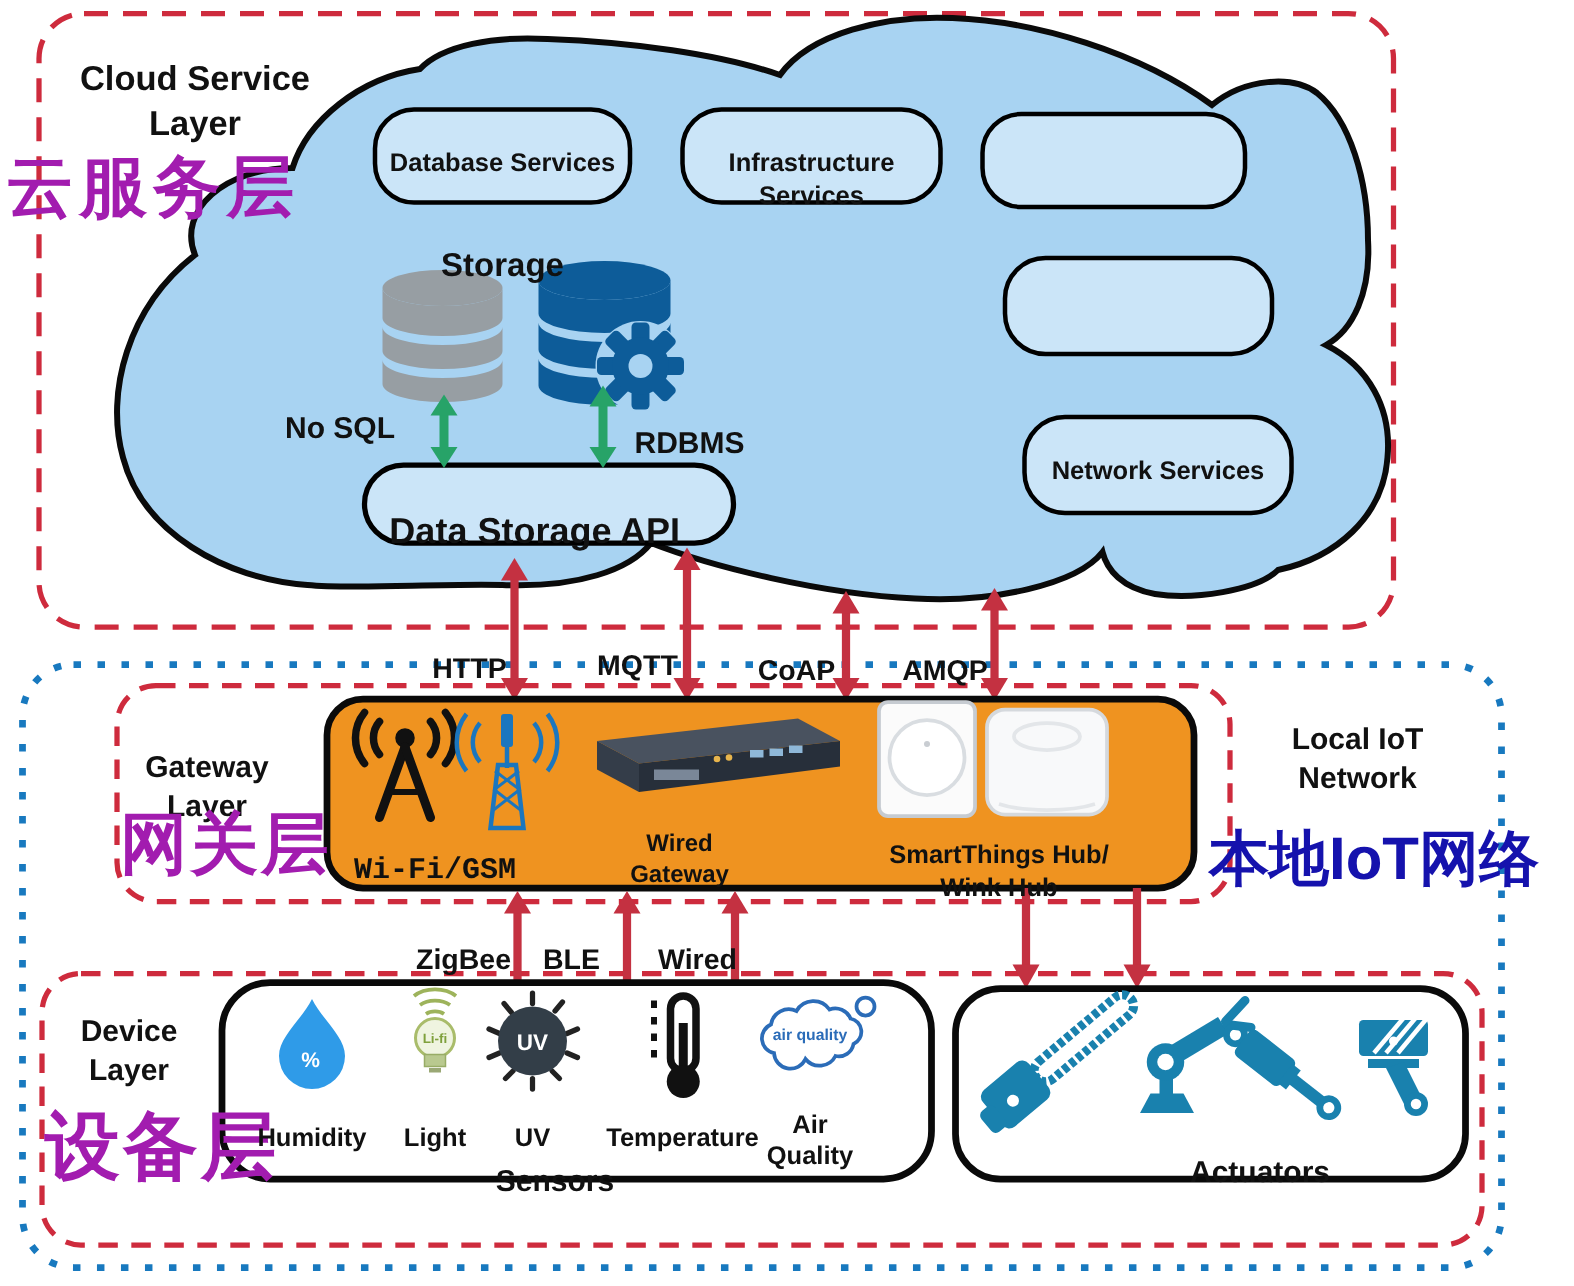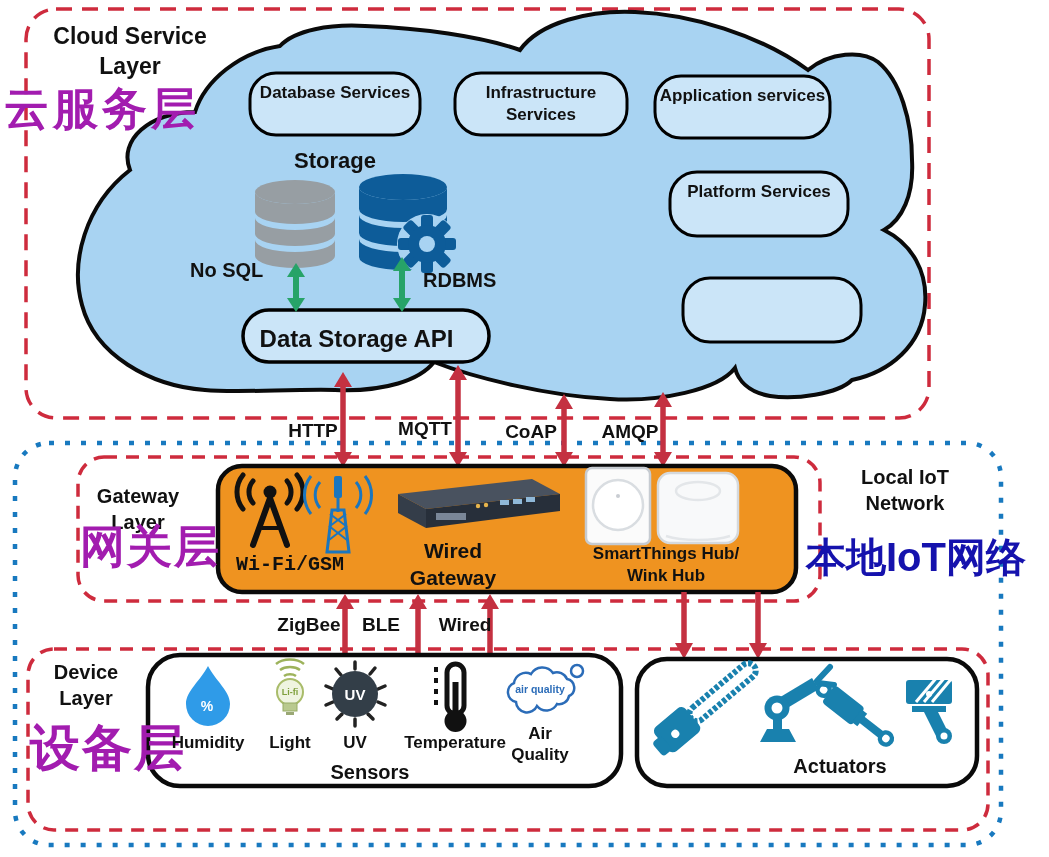--- a/index.html
+++ b/index.html
@@ -1,19 +1,19 @@
 <!DOCTYPE html>
 <html><head>
 <meta charset="utf-8">
 <style>
   html,body{margin:0;padding:0;background:#ffffff;}
   .canvas{position:relative;width:1049px;height:857px;background:#fff;overflow:hidden;
           font-family:"Liberation Sans", sans-serif;}
   .layer{position:absolute;left:0;top:0;}
-  .txt{position:absolute;font-weight:bold;color:#111;line-height:1.3;}
+  .txt{position:absolute;font-weight:bold;color:#111;line-height:1.3;margin-top:16px;}
   .ctr{text-align:center;}
   .zh-red{color:#a21caf;white-space:nowrap;letter-spacing:2px;}
   .zh-blue{color:#1512ad;white-space:nowrap;}
 </style>
 </head>
 <body>
 
 <div class="canvas">
 
 <svg class="layer" width="1049" height="857" viewBox="0 0 1049 857">
@@ -261,37 +261,36 @@
     <circle cx="944" cy="736" r="8"></circle>
     <circle cx="944" cy="736" r="3.5" fill="#FFF"></circle>
   </g>
 </svg>
 
 <div class="txt ctr" style="left:28px;top:22px;width:204px;font-size:23px;">Cloud Service Layer</div>
 <div class="txt zh-red" style="left:4px;top:80px;font-size:45px;letter-spacing:4px;">云服务层</div>
 
 <div class="txt ctr" style="left:250px;top:82px;width:170px;font-size:17px;">Database Services</div>
 <div class="txt ctr" style="left:455px;top:82px;width:172px;font-size:17px;">Infrastructure Services</div>
-<div class="txt ctr" style="left:655px;top:85px;width:175px;font-size:17px;">Application services</div>
-<div class="txt ctr" style="left:670px;top:181px;width:178px;font-size:17px;">Platform Services</div>
+<div class="txt ctr" style="left:683px;top:287px;width:178px;font-size:17px;">Network Services</div>
 
 <div class="txt ctr" style="left:268px;top:147px;width:134px;font-size:22px;">Storage</div>
 <div class="txt" style="left:190px;top:257px;width:100px;font-size:20px;white-space:nowrap;">No SQL</div>
 <div class="txt" style="left:423px;top:267px;width:100px;font-size:20px;white-space:nowrap;">RDBMS</div>
 <div class="txt ctr" style="left:243px;top:323px;width:227px;font-size:24px;">Data Storage API</div>
 
 <div class="txt ctr" style="left:281px;top:419px;width:64px;font-size:19px;">HTTP</div>
 <div class="txt ctr" style="left:388px;top:417px;width:74px;font-size:19px;">MQTT</div>
 <div class="txt ctr" style="left:499px;top:420px;width:64px;font-size:19px;">CoAP</div>
 <div class="txt ctr" style="left:594px;top:420px;width:72px;font-size:19px;">AMQP</div>
 
 <div class="txt ctr" style="left:88px;top:483px;width:100px;font-size:20px;">Gateway Layer</div>
 <div class="txt zh-red" style="left:80px;top:518px;font-size:45px;">网关层</div>
 <div class="txt" style="left:236px;top:552px;width:132px;font-size:20px;white-space:nowrap;font-family:Liberation Mono, monospace;">Wi-Fi/GSM</div>
-<div class="txt ctr" style="left:398px;top:537px;width:110px;font-size:21px;">Wired Gateway</div>
+<div class="txt ctr" style="left:398px;top:537px;width:110px;font-size:16px;">Wired Gateway</div>
 <div class="txt ctr" style="left:578px;top:543px;width:176px;font-size:17px;">SmartThings Hub/ Wink Hub</div>
 
 <div class="txt ctr" style="left:843px;top:464px;width:124px;font-size:20px;">Local IoT Network</div>
 <div class="txt zh-blue" style="left:806px;top:531px;font-size:40px;font-weight:bold;">本地IoT网络</div>
 
 <div class="txt ctr" style="left:271px;top:613px;width:76px;font-size:19px;">ZigBee</div>
 <div class="txt ctr" style="left:356px;top:613px;width:50px;font-size:19px;">BLE</div>
 <div class="txt ctr" style="left:430px;top:613px;width:70px;font-size:19px;">Wired</div>
 
 <div class="txt ctr" style="left:38px;top:659px;width:96px;font-size:20px;">Device Layer</div>

